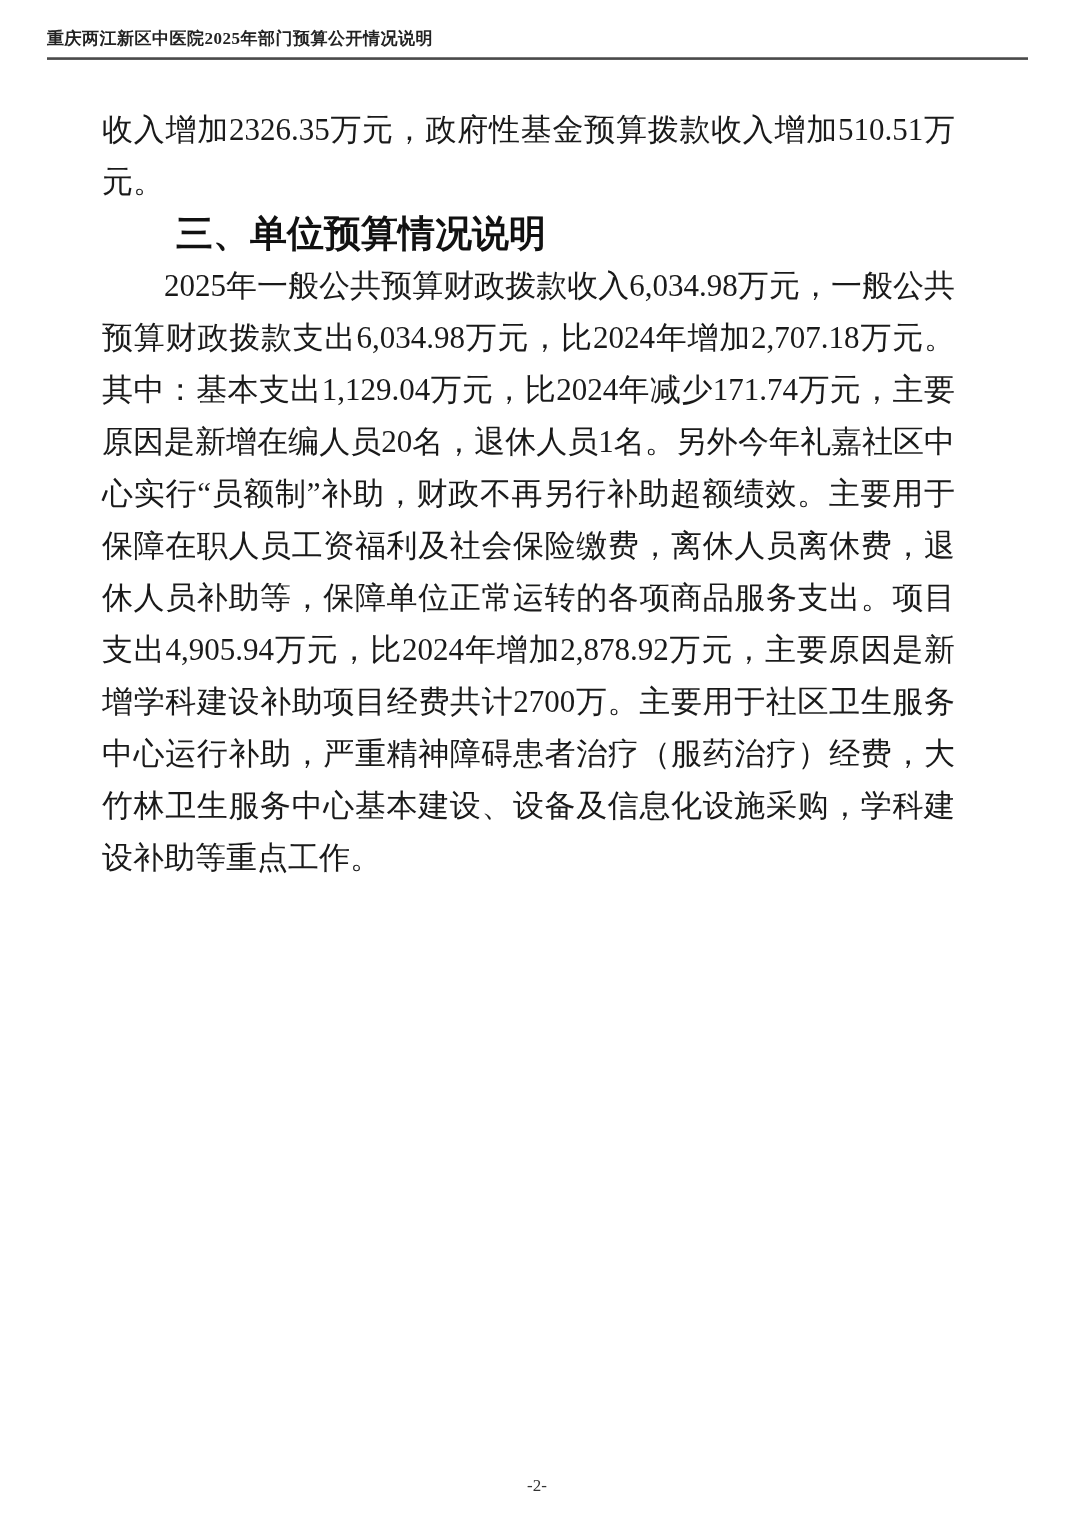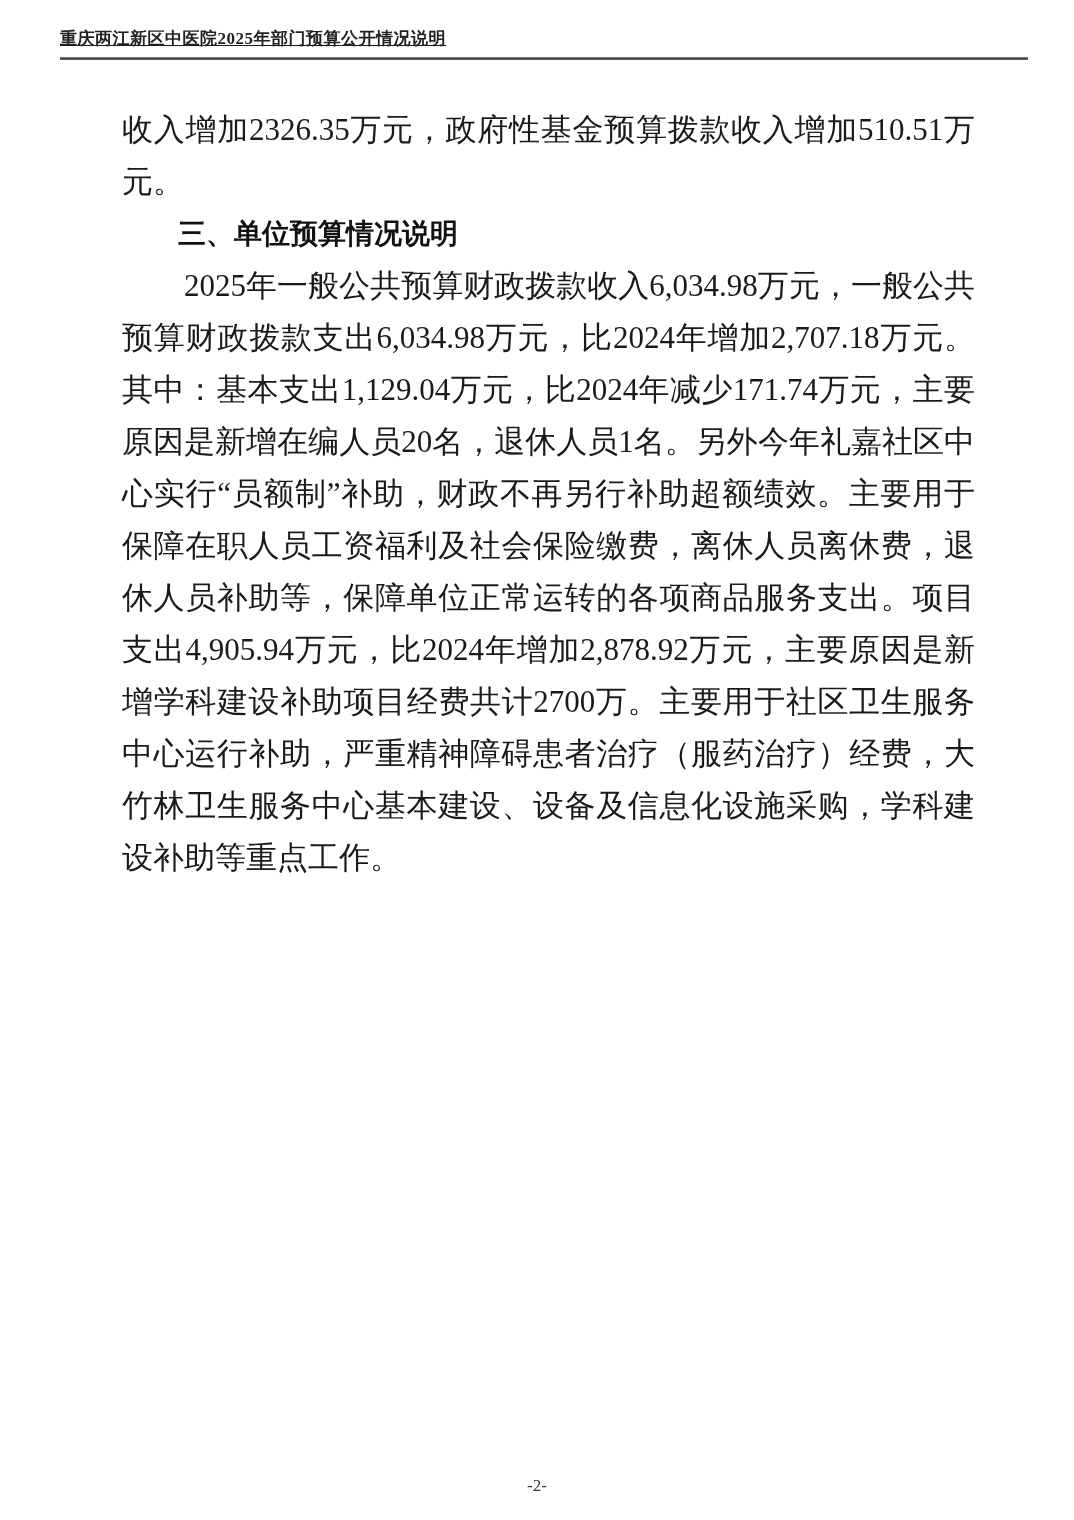--- a/index.html
+++ b/index.html
@@ -12,41 +12,40 @@
     width: 1074px;
     height: 1520px;
     background: #ffffff;
     overflow: hidden;
     font-family: "Liberation Serif", "DejaVu Serif", serif;
     color: #1a1a1a;
   }
   
   .header {
     position: absolute;
-    left: 60px;
+    left: 47px;
     right: 46px;
     top: 27px;
-    text-decoration: underline;
   }
   .header-title {
     font-size: 17px;
     line-height: 24px;
     letter-spacing: 0.5px;
     color: #222222;
     font-weight: 600;
   }
   .header-rule {
     margin-top: 6px;
     height: 3px;
     background: linear-gradient(#9a9a9a, #4a4a4a 40%, #4a4a4a 80%, #bdbdbd);
   }
   
   .doc {
     position: absolute;
-    left: 122px;
+    left: 102px;
     width: 853px;
     top: 104px;
     font-size: 31px;
     line-height: 52px;
     text-align: justify;
   }
   .doc p {
     margin: 0;
     text-indent: 2em;
     word-break: break-all;
@@ -55,21 +54,21 @@
     text-indent: 0;
   }
   .para-lead {
     font-weight: 600;
   }
   .section-heading {
     margin: 0;
     text-indent: 2em;
     font-family: "Liberation Sans", "DejaVu Sans", sans-serif;
     font-weight: bold;
-    font-size: 28px;
+    font-size: 37px;
     line-height: 52px;
     color: #111111;
   }
   
   .footer {
     position: absolute;
     left: 0;
     right: 0;
     bottom: 24px;
     text-align: center;

